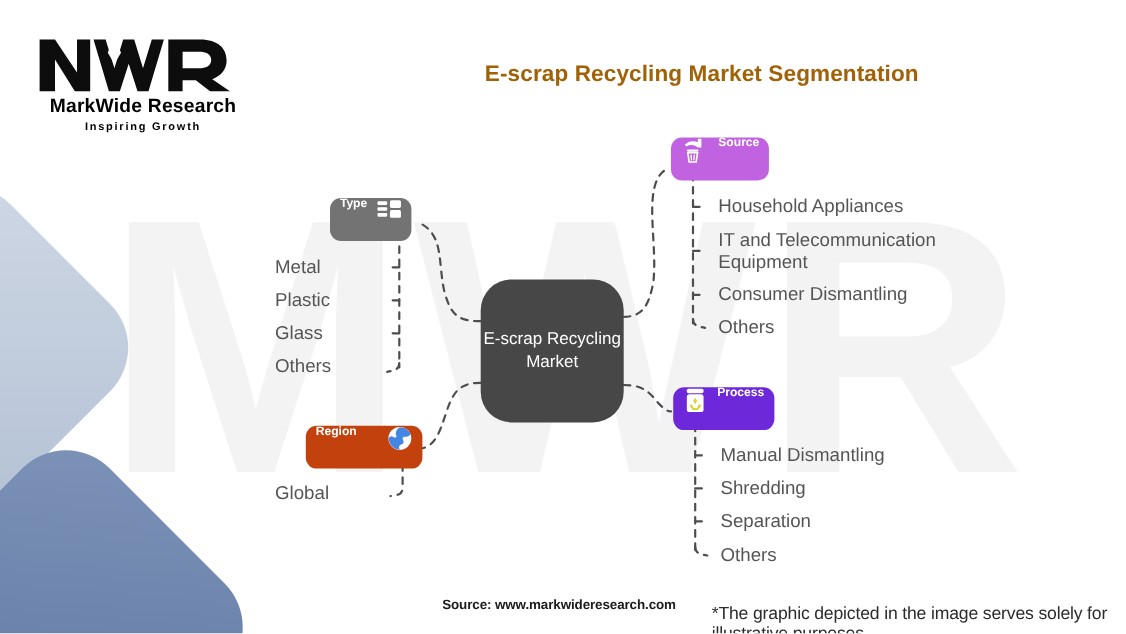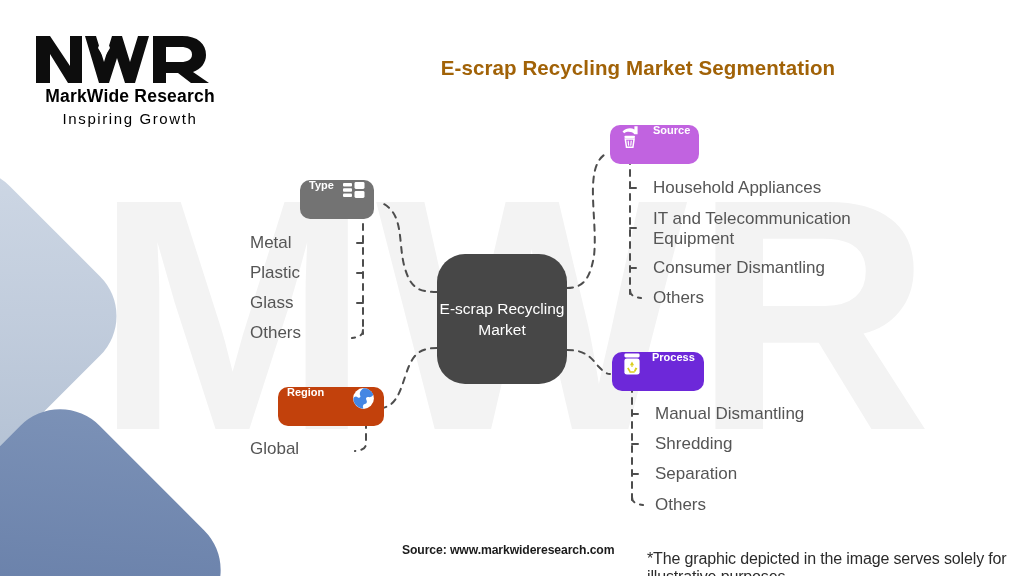--- a/index.html
+++ b/index.html
@@ -71,22 +71,22 @@
   }
   .logo-mark { display:block; }
   .logo-name {
     font-size: 17.5px;
     font-weight: bold;
     letter-spacing: .2px;
     margin-top: -2px;
     color: #000000;
   }
   .logo-tag {
-    font-size: 15px;
-    font-weight: normal;
+    font-size: 10px;
+    font-weight: bold;
     letter-spacing: 1.6px;
     margin-top: 3px;
     color: #000000;
   }
 
   
   .title {
     position: absolute;
     left: 0;
     top: 56px;

